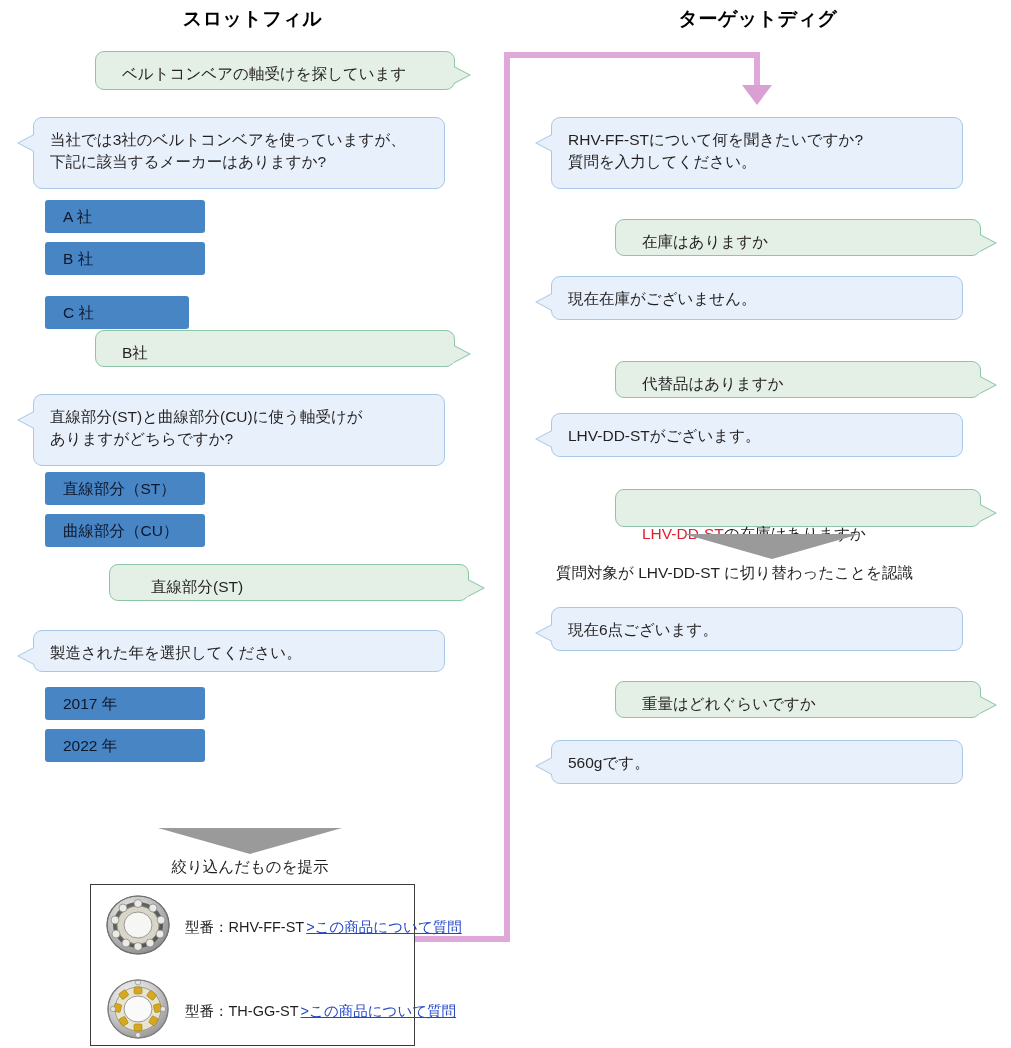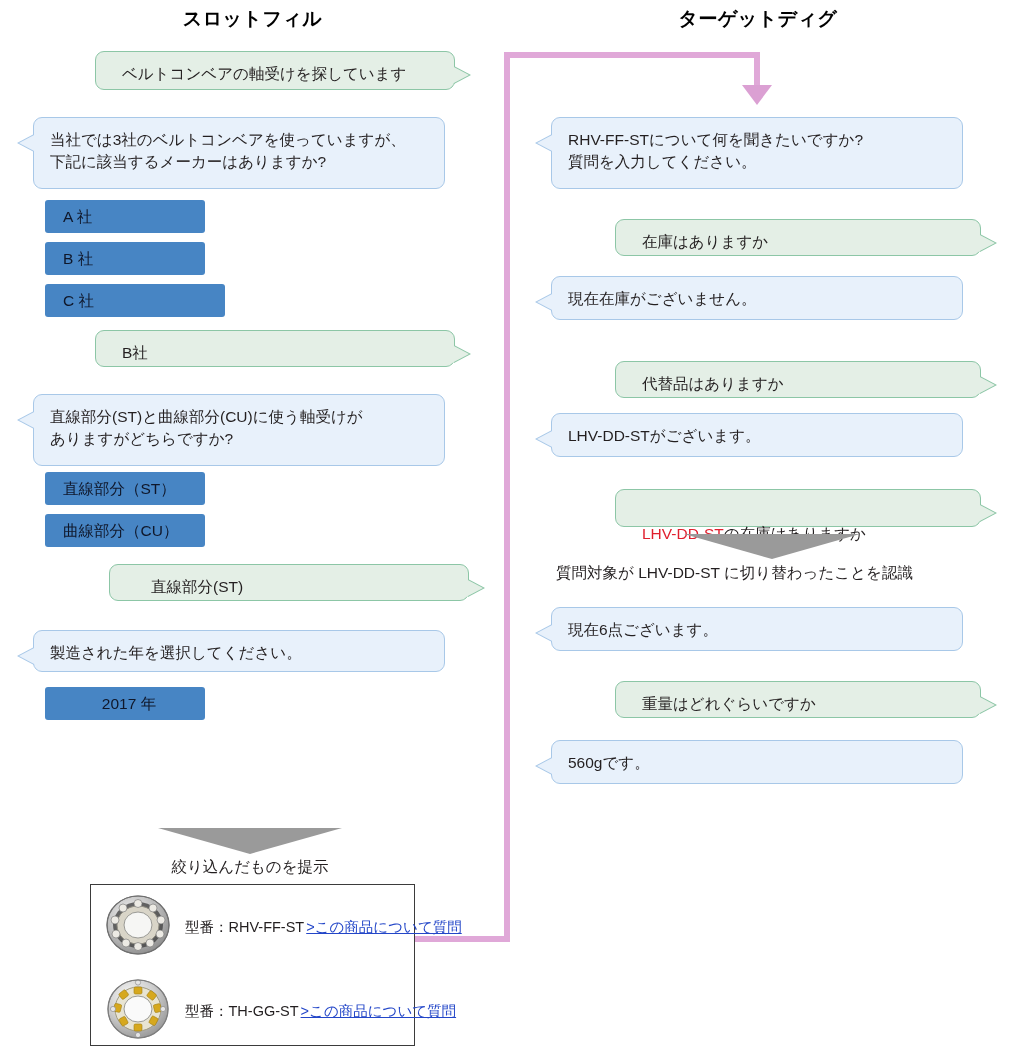--- a/index.html
+++ b/index.html
@@ -174,35 +174,36 @@
   <div class="pink-seg" style="left:754px; top:52px; width:6px; height:34px;"></div>
   <div id="pink-arrowhead" style="left:742px; top:85px;"></div>
 
   <div class="bubble user" style="left:95px; top:51px; width:360px; height:39px;">ベルトコンベアの軸受けを探しています</div>
 
   <div class="bubble bot" style="left:33px; top:117px; width:412px; height:72px;">当社では3社のベルトコンベアを使っていますが、
 下記に該当するメーカーはありますか?</div>
 
   <button class="choice-btn" style="left:45px; top:200px; width:160px;">A 社</button>
   <button class="choice-btn" style="left:45px; top:242px; width:160px;">B 社</button>
-  <button class="choice-btn" style="left:45px; top:284px; width:180px;">C 社</button>
+  <button class="choice-btn" style="left:45px; top:296px; width:144px;">C 社</button>
 
   <div class="bubble user" style="left:95px; top:330px; width:360px; height:37px;">B社</div>
 
   <div class="bubble bot" style="left:33px; top:394px; width:412px; height:72px;">直線部分(ST)と曲線部分(CU)に使う軸受けが
 ありますがどちらですか?</div>
 
   <button class="choice-btn" style="left:45px; top:472px; width:160px;">直線部分（ST）</button>
   <button class="choice-btn" style="left:45px; top:514px; width:160px;">曲線部分（CU）</button>
 
   <div class="bubble user" style="left:109px; top:564px; width:360px; height:37px;padding-left:41px;">直線部分(ST)</div>
 
   <div class="bubble bot" style="left:33px; top:630px; width:412px; height:42px;">製造された年を選択してください。</div>
 
-  <button class="choice-btn" style="left:45px; top:687px; width:160px;text-align:center;">2017 年</button>
+  <button class="choice-btn" style="left:45px; top:687px; width:160px;">2017 年</button>
+  <button class="choice-btn" style="left:45px; top:729px; width:160px;">2022 年</button>
 
 
   <div class="gray-arrow" style="left:158px; top:828px; border-left-width:92px; border-right-width:92px; border-top-width:26px;"></div>
   <div class="caption" style="left:250px; top:857px; transform:translateX(-50%);">絞り込んだものを提示</div>
 
   <div id="product-card" style="left:90px; top:884px; width:325px; height:162px;">
 
     <div class="product-row">
       <span class="product-thumb">
         <svg width="66" height="62" viewBox="0 0 66 62" aria-hidden="true">

